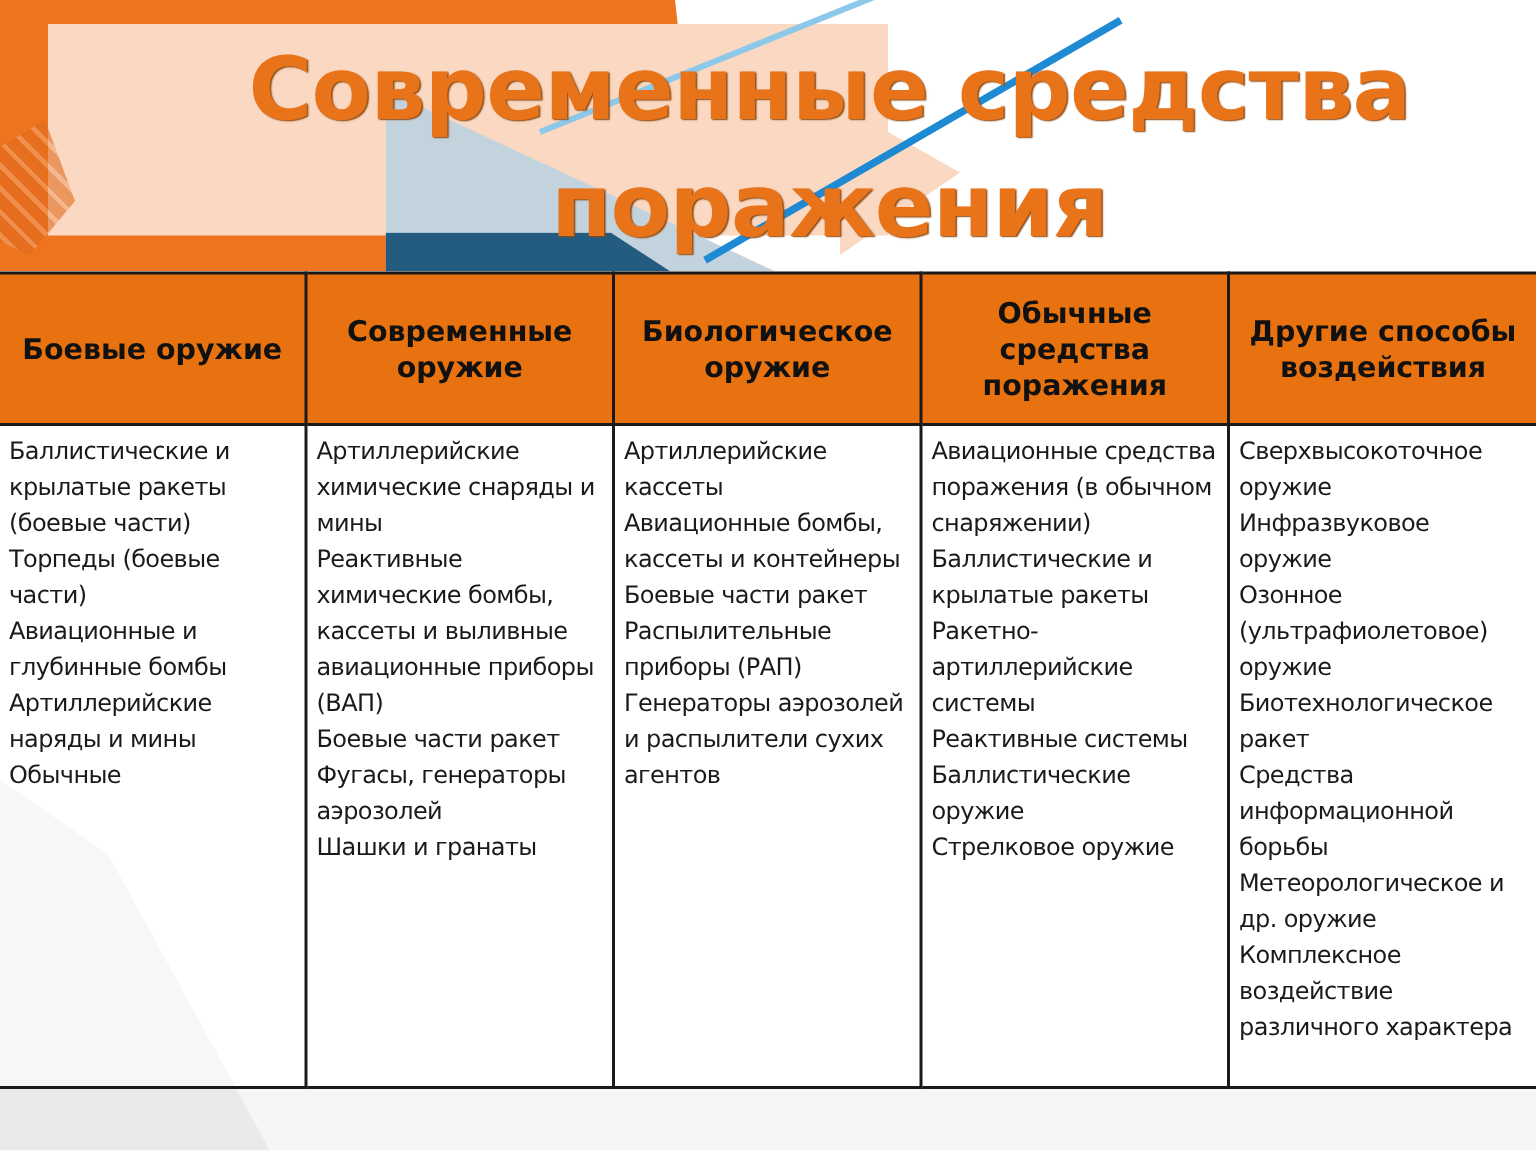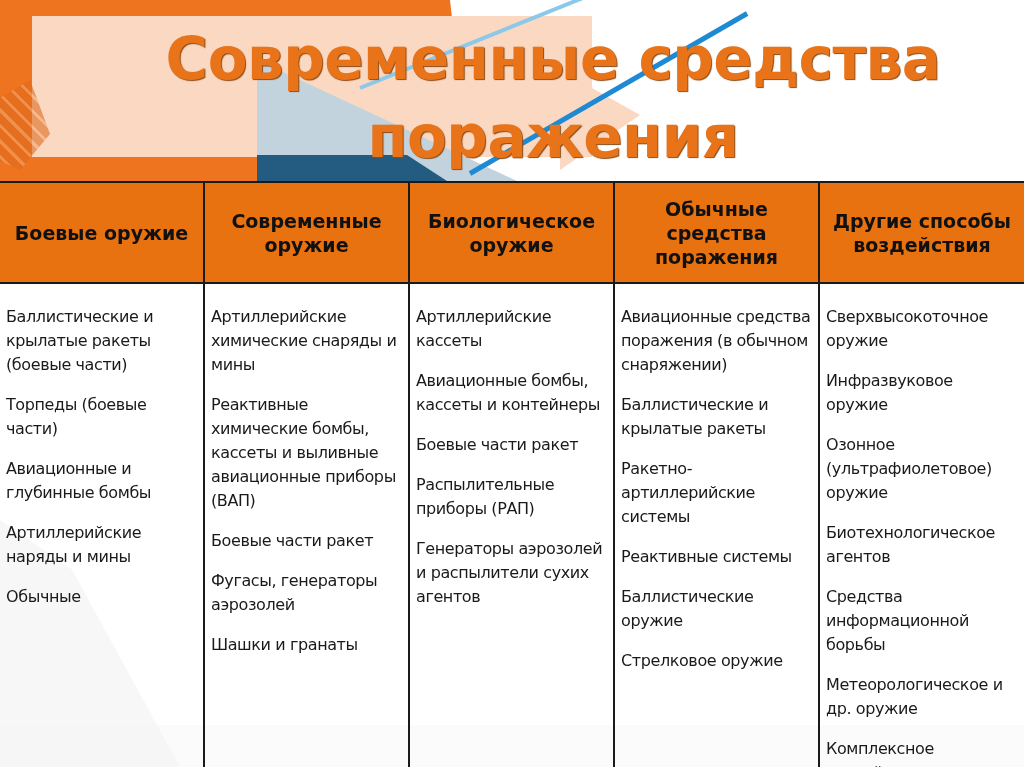--- a/index.html
+++ b/index.html
@@ -75,21 +75,21 @@
       vertical-align: middle; text-align: center; padding: 0 6px;
       font-family: "DejaVu Sans", sans-serif;
     }
     table.main td {
       background: rgba(255,255,255,0.55);
       font-size: 16px; line-height: 24px; color: #1a1a1a;
       padding: 5px 6px 0 6px; text-align: left;
       font-family: "DejaVu Sans", sans-serif;
       letter-spacing: -0.4px;
     }
-    td .item { display: block; margin-top: 16px; }
+    td .item { display: block; }
     table.main tr > *:first-child { border-left: none; }
   </style>
 </head>
 <body>
 
 <div class="bg-layer bg-orange-top"></div>
 <div class="bg-layer bg-white-band"></div>
 <div class="bg-layer bg-peach-box"></div>
 <div class="bg-layer bg-blue-tri"></div>
 <div class="bg-layer bg-dark-blue"></div>
@@ -150,20 +150,20 @@
         <span class="item">Баллистические и крылатые ракеты</span>
         <span class="item">Ракетно-артиллерийские системы</span>
         <span class="item">Реактивные системы</span>
         <span class="item">Баллистические оружие</span>
         <span class="item">Стрелковое оружие</span>
       </td>
       <td>
         <span class="item">Сверхвысокоточное оружие</span>
         <span class="item">Инфразвуковое оружие</span>
         <span class="item">Озонное (ультрафиолетовое) оружие</span>
-        <span class="item">Биотехнологическое агентов</span>
+        <span class="item">Биотехнологическое ракет</span>
         <span class="item">Средства информационной борьбы</span>
         <span class="item">Метеорологическое и др. оружие</span>
         <span class="item">Комплексное воздействие различного характера</span>
       </td>
     </tr>
   </tbody>
 </table>
 
 </body></html>

